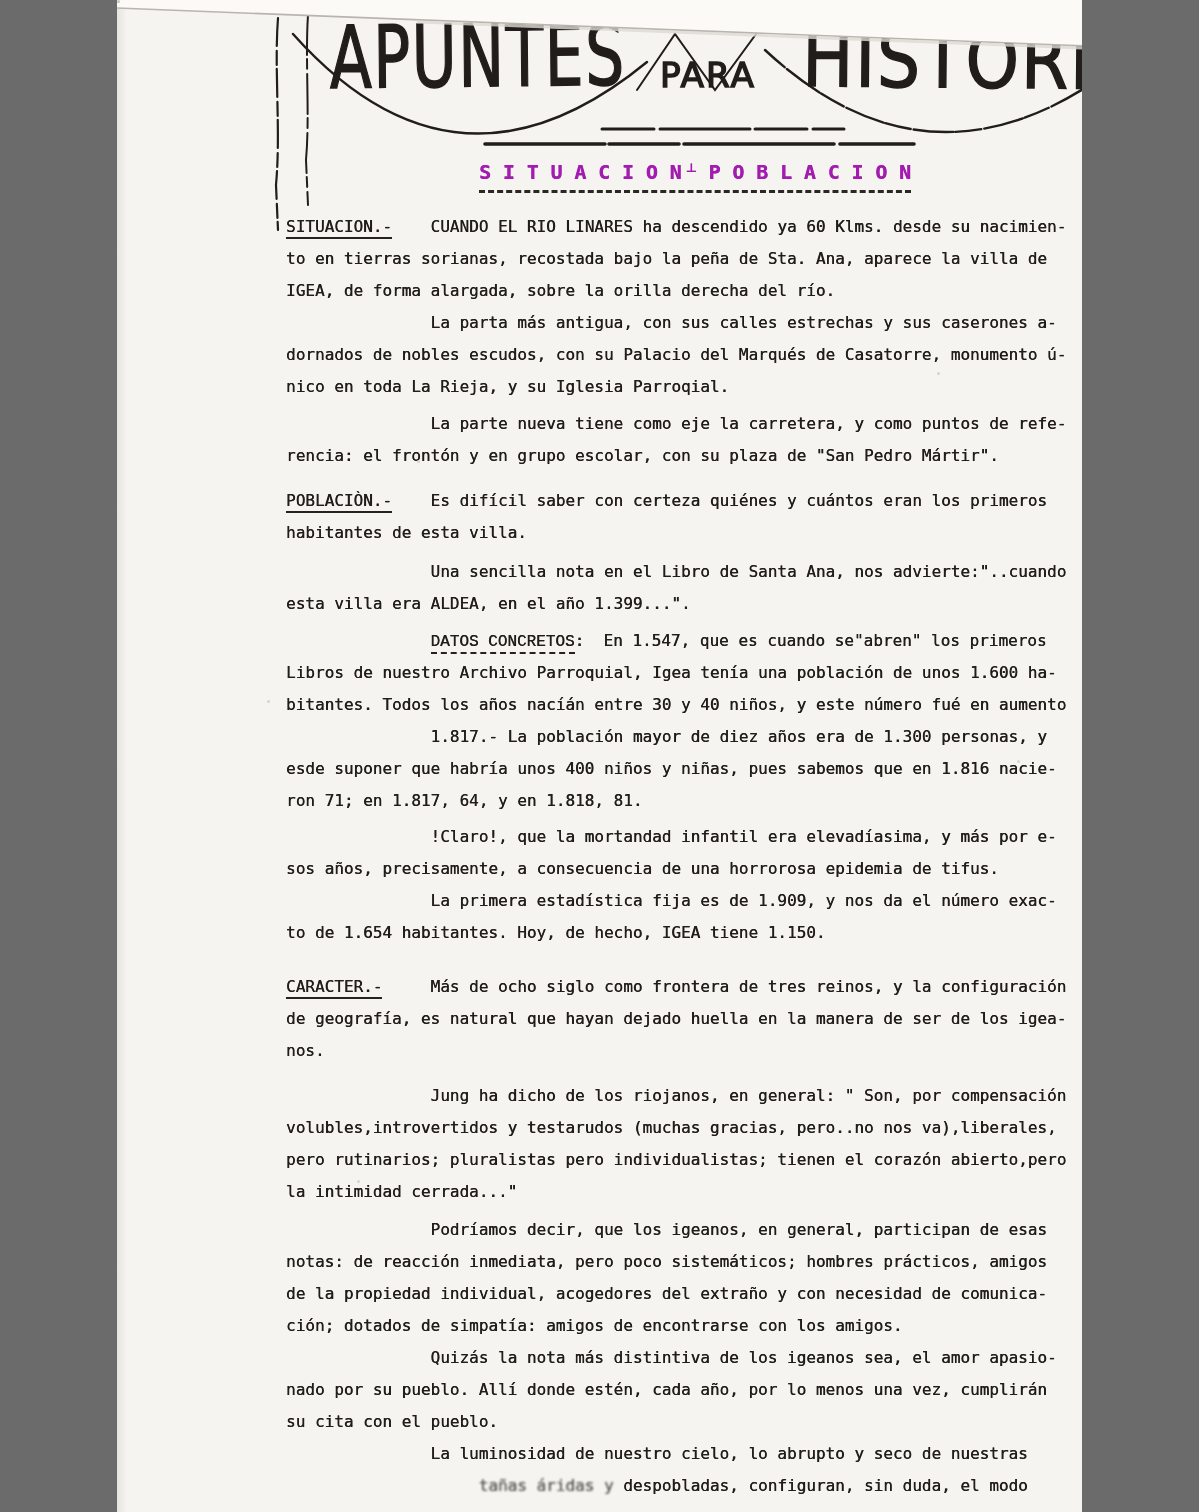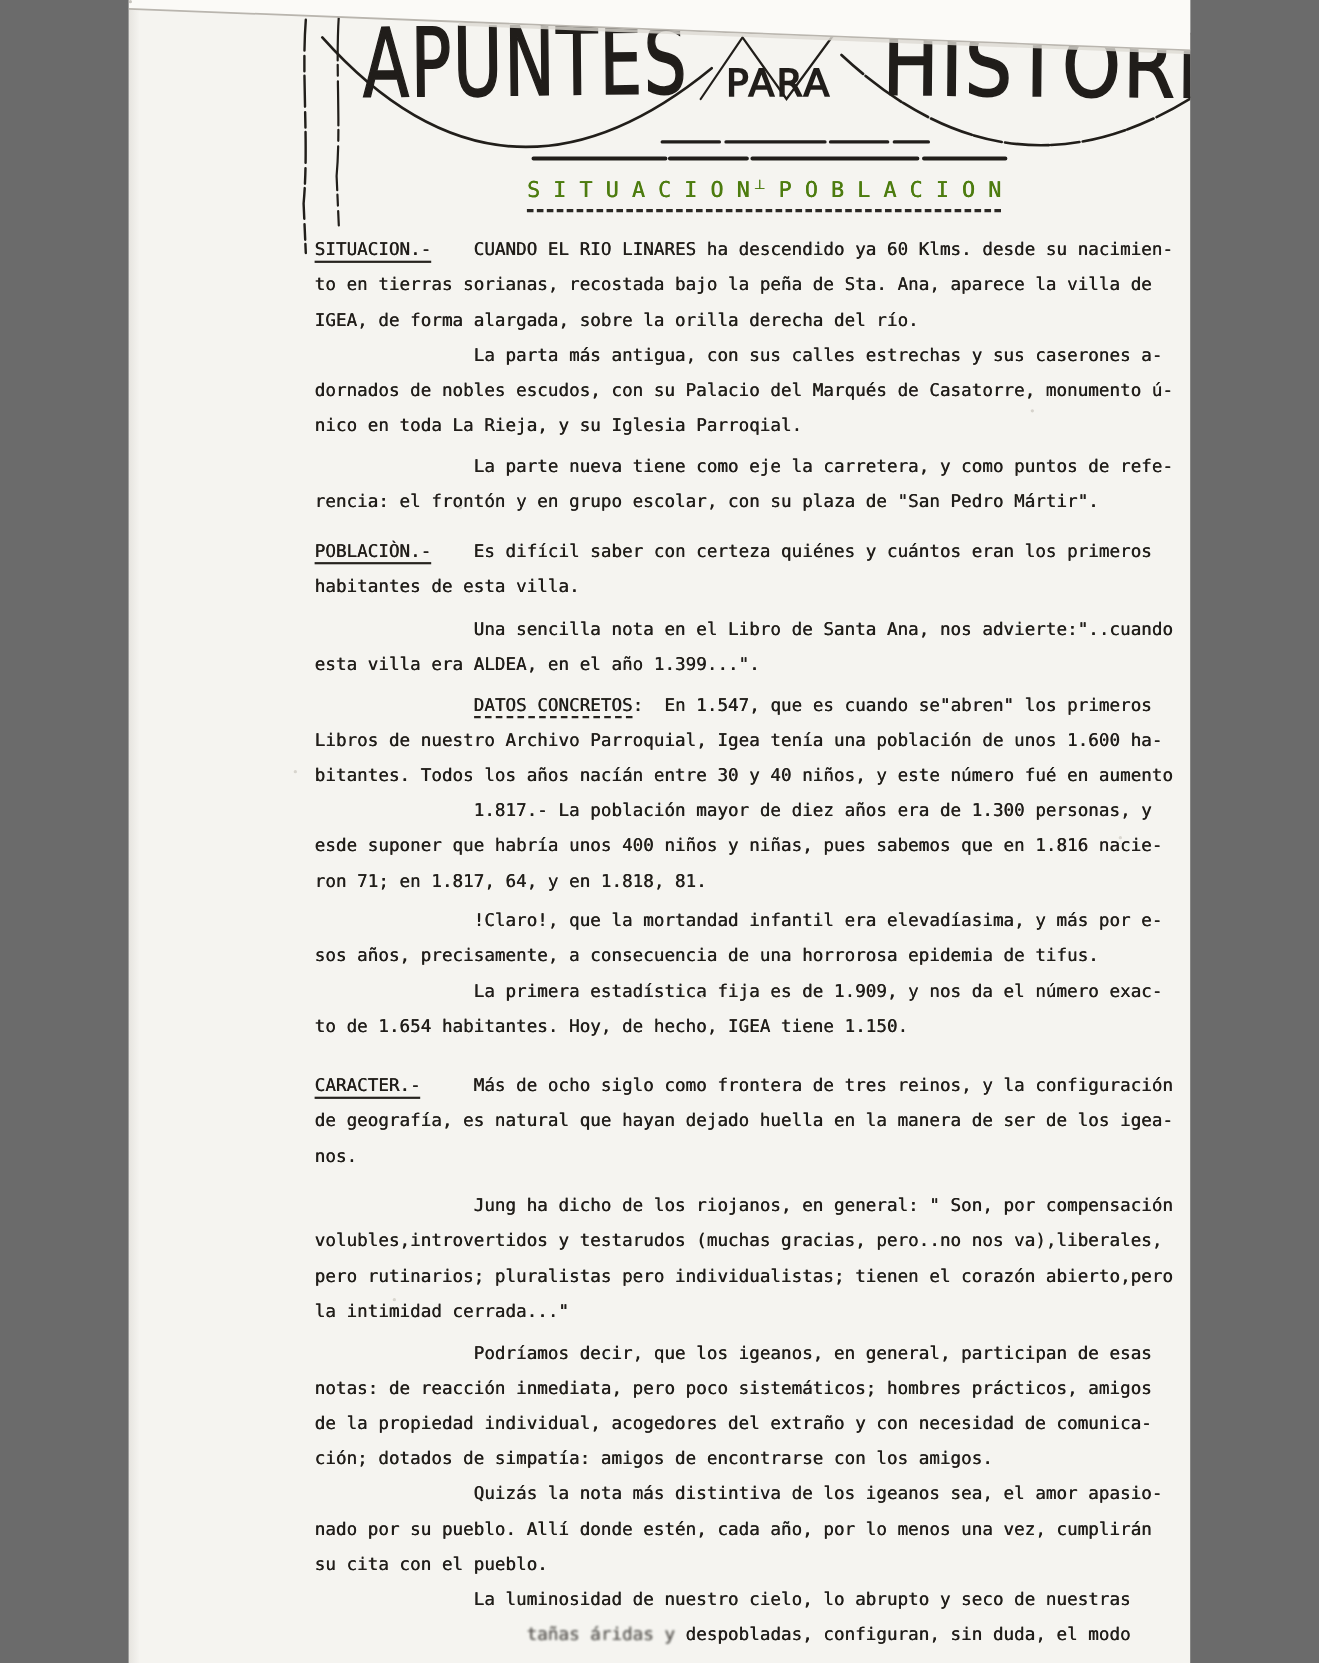--- a/index.html
+++ b/index.html
@@ -28,27 +28,27 @@
   }
   .header-art{position:absolute;left:0;top:0;}
   .doc{
     position:absolute;left:169px;top:212px;
     font-size:16px;
     white-space:pre;
     text-shadow:0.35px 0 0 currentColor;
   }
   .line{height:32px;line-height:30px;}
   .u-solid{border-bottom:2.5px solid #26231f;padding-bottom:1px;}
-  .u-dashed{border-bottom:2.5px dashed #26231f;padding-bottom:1px;}
+  .u-dashed{border-bottom:2.5px dashed #26231f;padding-bottom:1px;font-family:Liberation Mono, monospace;}
   .smudge{filter:blur(1.2px);opacity:.72;}
   .sup{font-size:12px;vertical-align:7px;font-family:"DejaVu Sans",sans-serif;}
   .heading{
     position:absolute;left:362px;top:161px;
-    font-size:19.8px;font-weight:normal;white-space:pre;
-    color:#4d7c0f;text-shadow:0.4px 0 0 currentColor;
+    font-size:19.8px;font-weight:bold;white-space:pre;
+    color:#a21caf;text-shadow:0.4px 0 0 currentColor;
     border-bottom:3px dashed #2b2824;
     padding-bottom:6px;
   }
   .title-word{
     fill:#201d1a;stroke:#201d1a;stroke-width:1.4;paint-order:stroke;
     font-family:"DejaVu Sans","Liberation Sans",sans-serif;
     letter-spacing:2px;
   }
   .sketch{stroke:#211e1a;fill:none;stroke-linecap:round;}
 </style>

